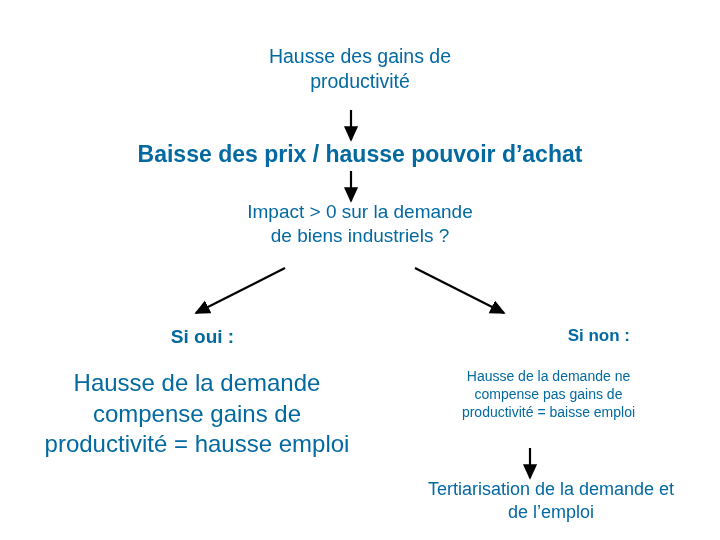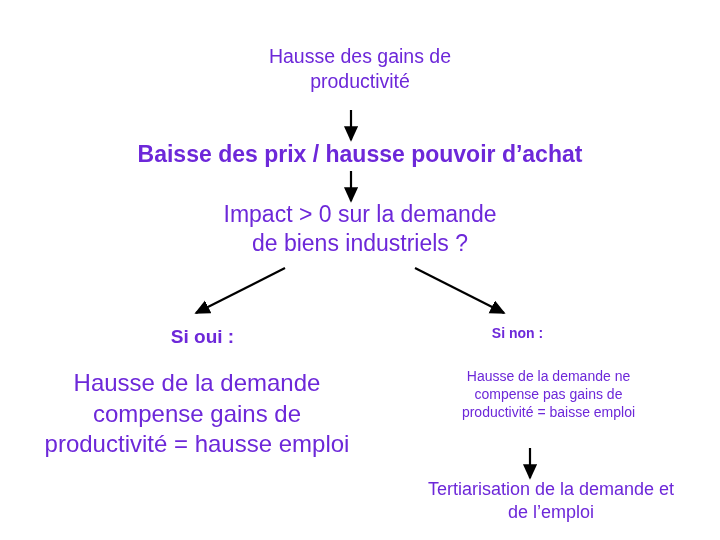--- a/index.html
+++ b/index.html
@@ -12,55 +12,56 @@
     height: 540px;
     position: relative;
     font-family: "Liberation Sans", sans-serif;
     color: #000000;
     overflow: hidden;
   }
   .node {
     position: absolute;
     text-align: center;
     line-height: 1.28;
-    color: #6d28d9;
+    color: #0369a1;
     white-space: pre-line;
   }
   .n-productivity {
     left: 190px;
     top: 44px;
     width: 340px;
     font-size: 19.5px;
   }
   .n-prix {
     left: 85px;
     top: 140px;
     width: 550px;
     font-size: 23px;
     font-weight: bold;
   }
   .n-impact {
     left: 170px;
     top: 200px;
     width: 380px;
-    font-size: 23px;
+    font-size: 19px;
   }
   .n-oui {
     left: 95px;
     top: 325px;
     width: 215px;
     font-size: 19px;
     font-weight: bold;
   }
   .n-non {
     left: 405px;
     top: 325px;
     width: 225px;
-    font-size: 14px;
+    font-size: 17px;
     font-weight: bold;
+    text-align: right;
   }
   .n-oui-body {
     left: 28px;
     top: 368px;
     width: 338px;
     font-size: 24px;
   }
   .n-non-body {
     left: 386px;
     top: 368px;

